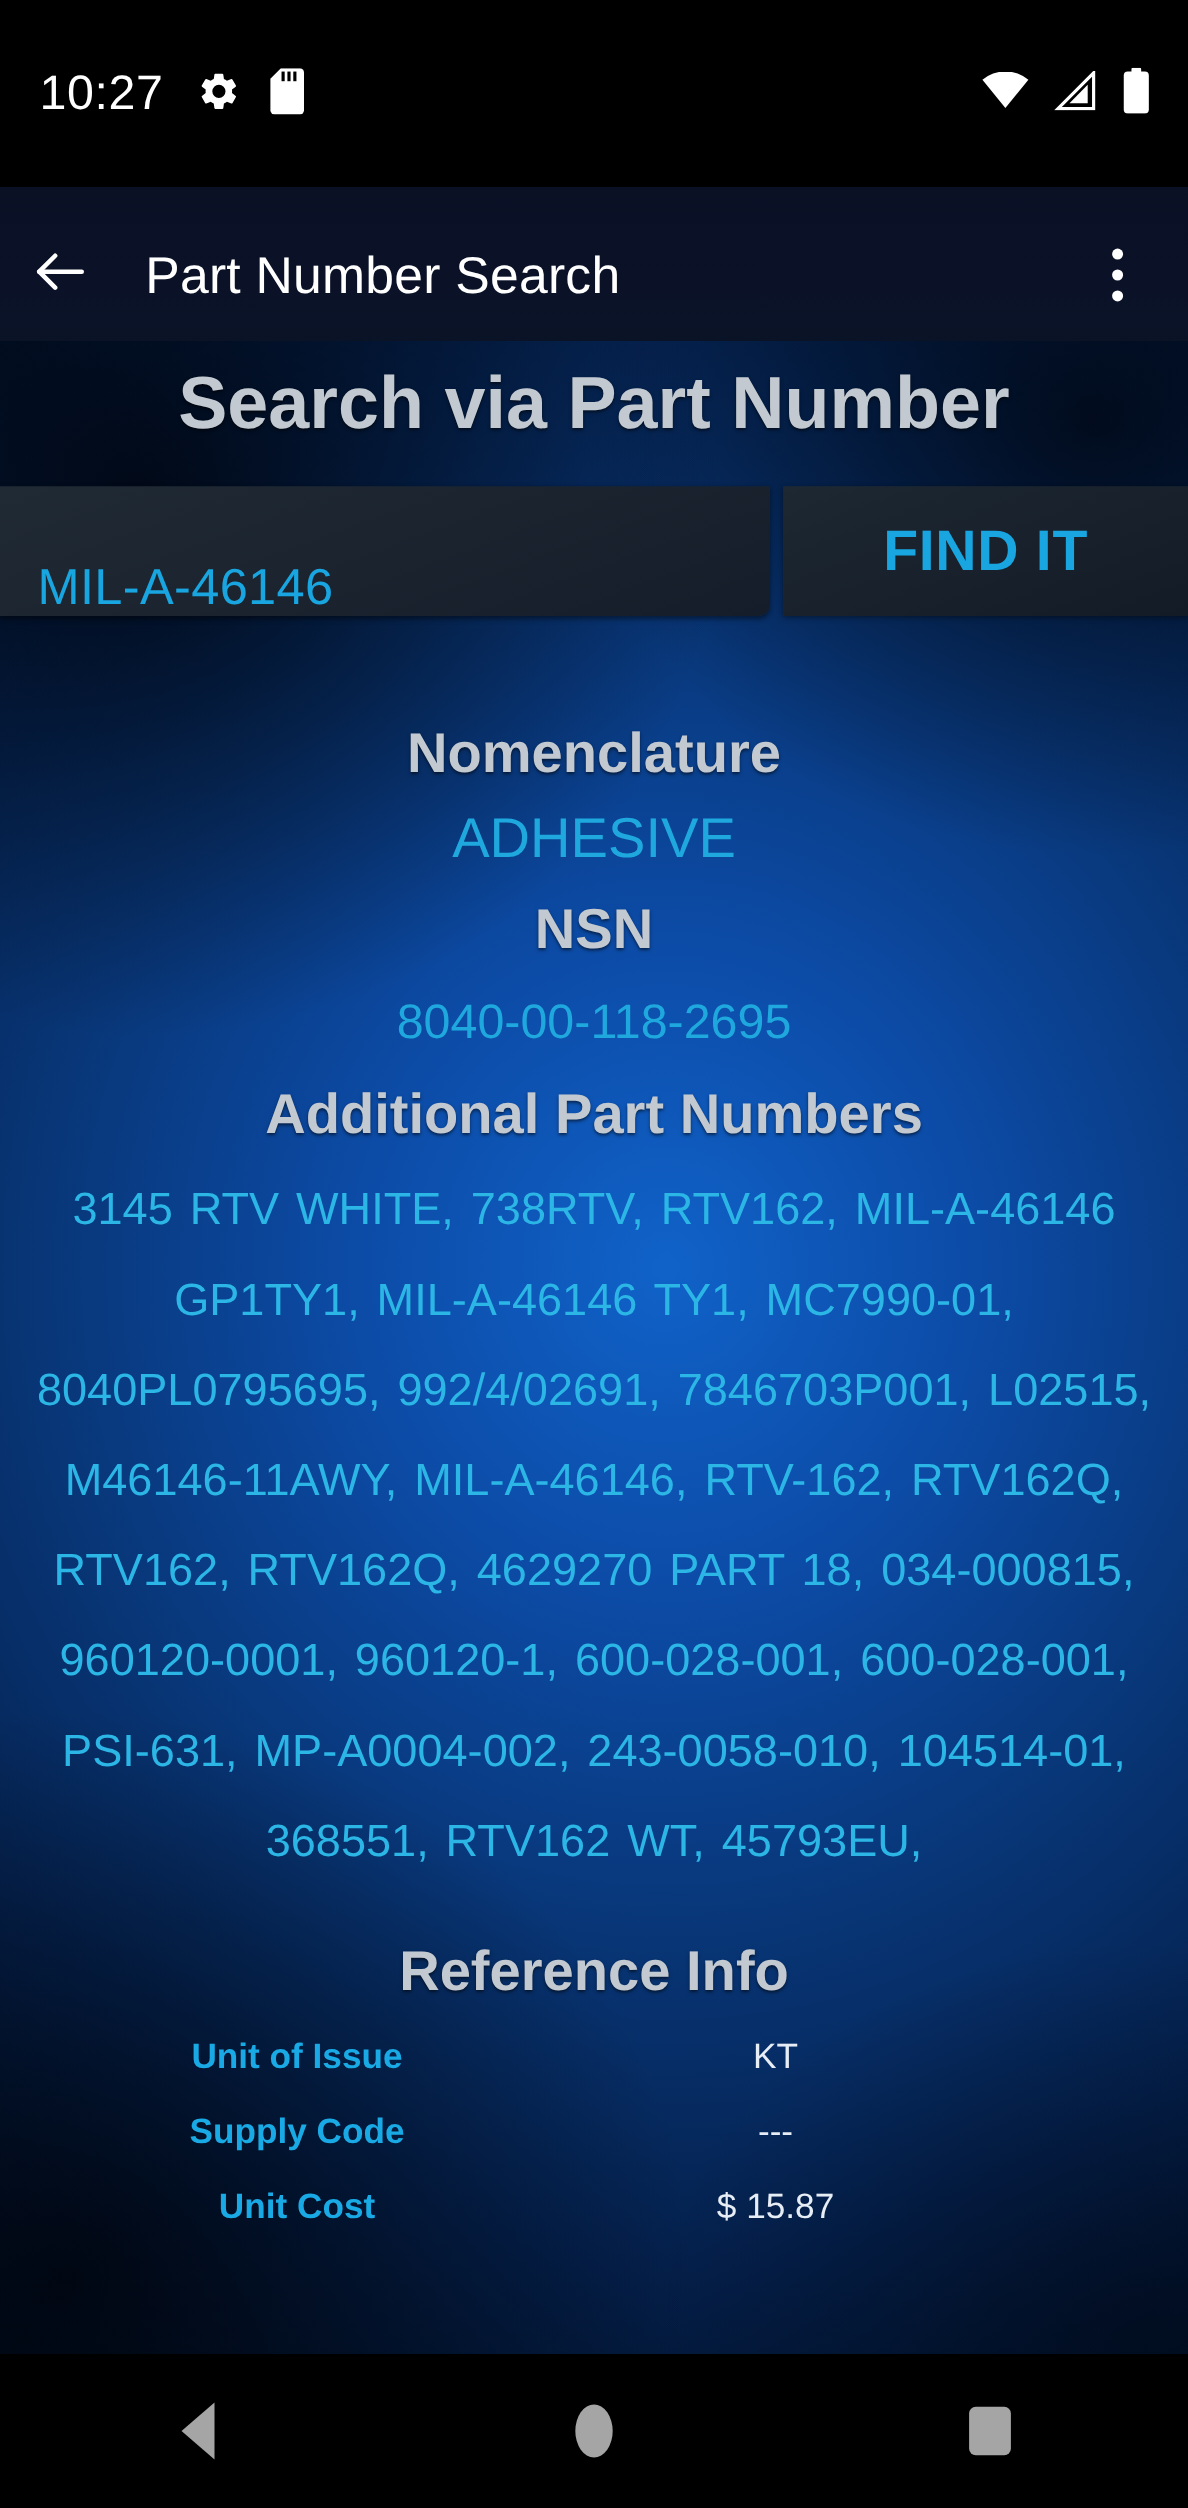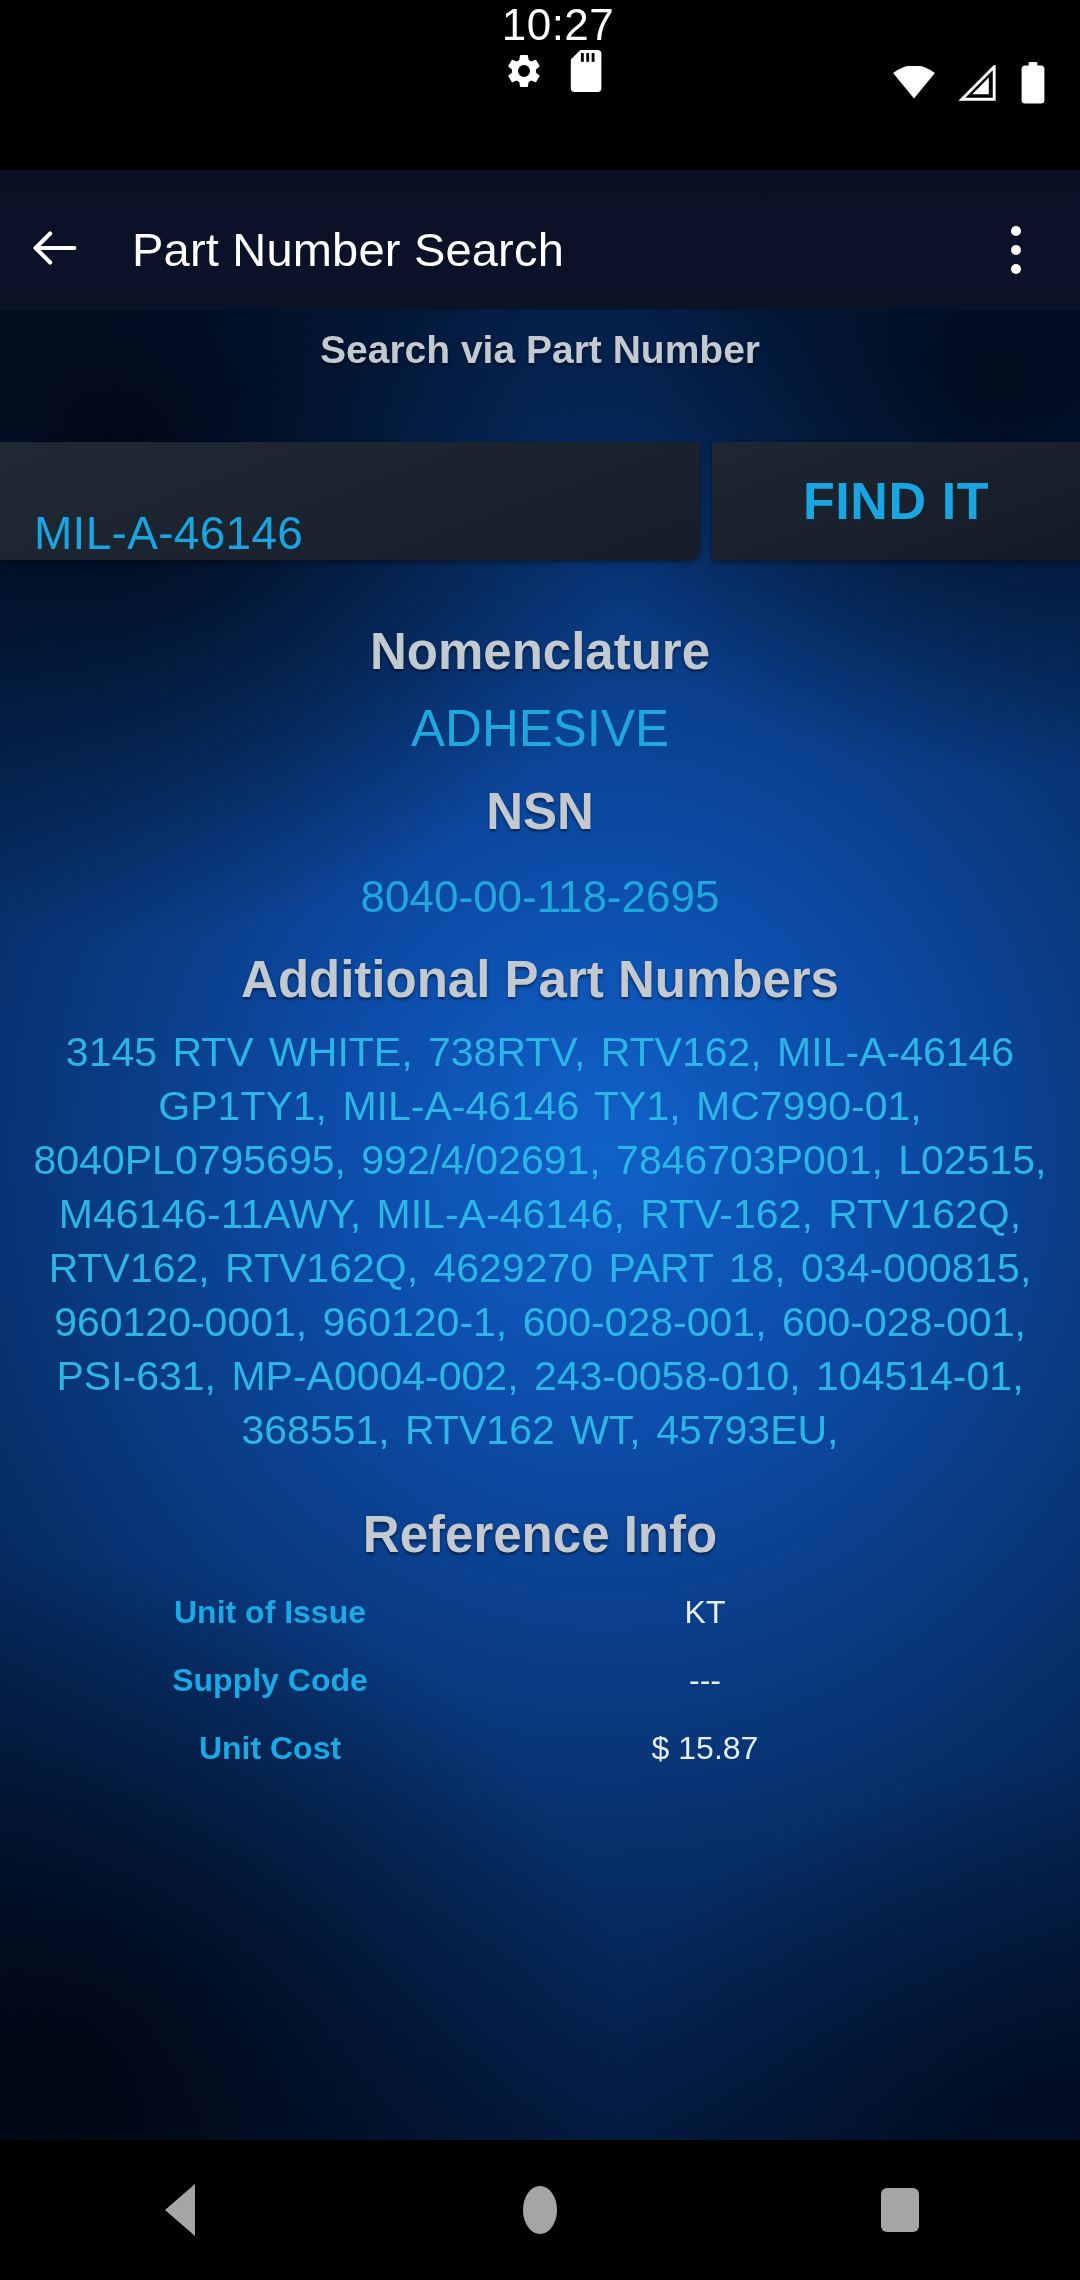--- a/index.html
+++ b/index.html
@@ -7,21 +7,21 @@
     width:1080px; height:2280px;
     background:#000;
     font-family:"Liberation Sans", sans-serif;
     overflow:hidden;
   }
   #screen { position:relative; width:1080px; height:2280px; background:#000; }
 
   
   .statusbar{
     position:absolute; left:0; top:0; width:1080px; height:170px;
-    background:#000; display:flex; align-items:center;flex-direction:column;
+    background:#000; display:flex; align-items:center;
   }
   .sb-time{
     color:#ffffff; font-size:44px; margin-left:36px; letter-spacing:0.5px;
     font-family:"Liberation Sans", sans-serif;
   }
   .sb-icons-left{ display:flex; align-items:center; gap:26px; margin-left:30px; }
   .sb-icons-right{
     position:absolute; right:34px; top:50%; transform:translateY(-50%);
     display:flex; align-items:center; gap:22px;
   }
@@ -61,21 +61,21 @@
       radial-gradient(75% 40% at 6% 96%, rgba(0,4,12,.80) 0%, rgba(0,4,12,0) 70%),
       radial-gradient(55% 26% at 96% 99%, rgba(0,6,18,.55) 0%, rgba(0,6,18,0) 75%);
     pointer-events:none;
   }
   .content-inner{ position:relative; z-index:2; }
 
   .section-title{
     text-align:center; color:#c3c9d0; font-weight:700;
     text-shadow:0 2px 3px rgba(0,0,0,.55);
   }
-  .h-search{ font-size:39px; padding-top:18px; }
+  .h-search{ font-size:67px; padding-top:18px; }
   .h-big{ font-size:51px; }
   .value-cyan{
     text-align:center; color:#1fa8dd; font-size:51px; font-weight:400;
   }
 
   
   .searchrow{
     position:absolute; left:0; top:132px; width:1080px; height:118px;
     display:flex; align-items:stretch;
   }
@@ -94,21 +94,21 @@
     flex:1; height:118px;
     background:linear-gradient(160deg,#1d2833 0%, #18212c 50%, #121b26 100%);
     display:flex; align-items:center; justify-content:center;
     box-shadow:0 2px 5px rgba(0,0,0,.45); cursor:pointer;
   }
   .find-btn span{ color:#18a5e0; font-size:52px; font-weight:700; letter-spacing:.6px; }
 
   
   .block{ text-align:center; }
   .pn-list{
-    color:#2bb6e6; font-size:41px; line-height:54px; text-align:center;
+    color:#2bb6e6; font-size:41px; line-height:82px; text-align:center;
     padding:0 26px; word-spacing:4px;
   }
 
   
   .ref-table{ width:1080px; margin-top:14px; }
   .ref-row{ display:flex; align-items:center; height:68px; }
   .ref-label{
     width:50%; text-align:center; padding-right:0;
     color:#19a9e4; font-size:32px; font-weight:700;
   }

